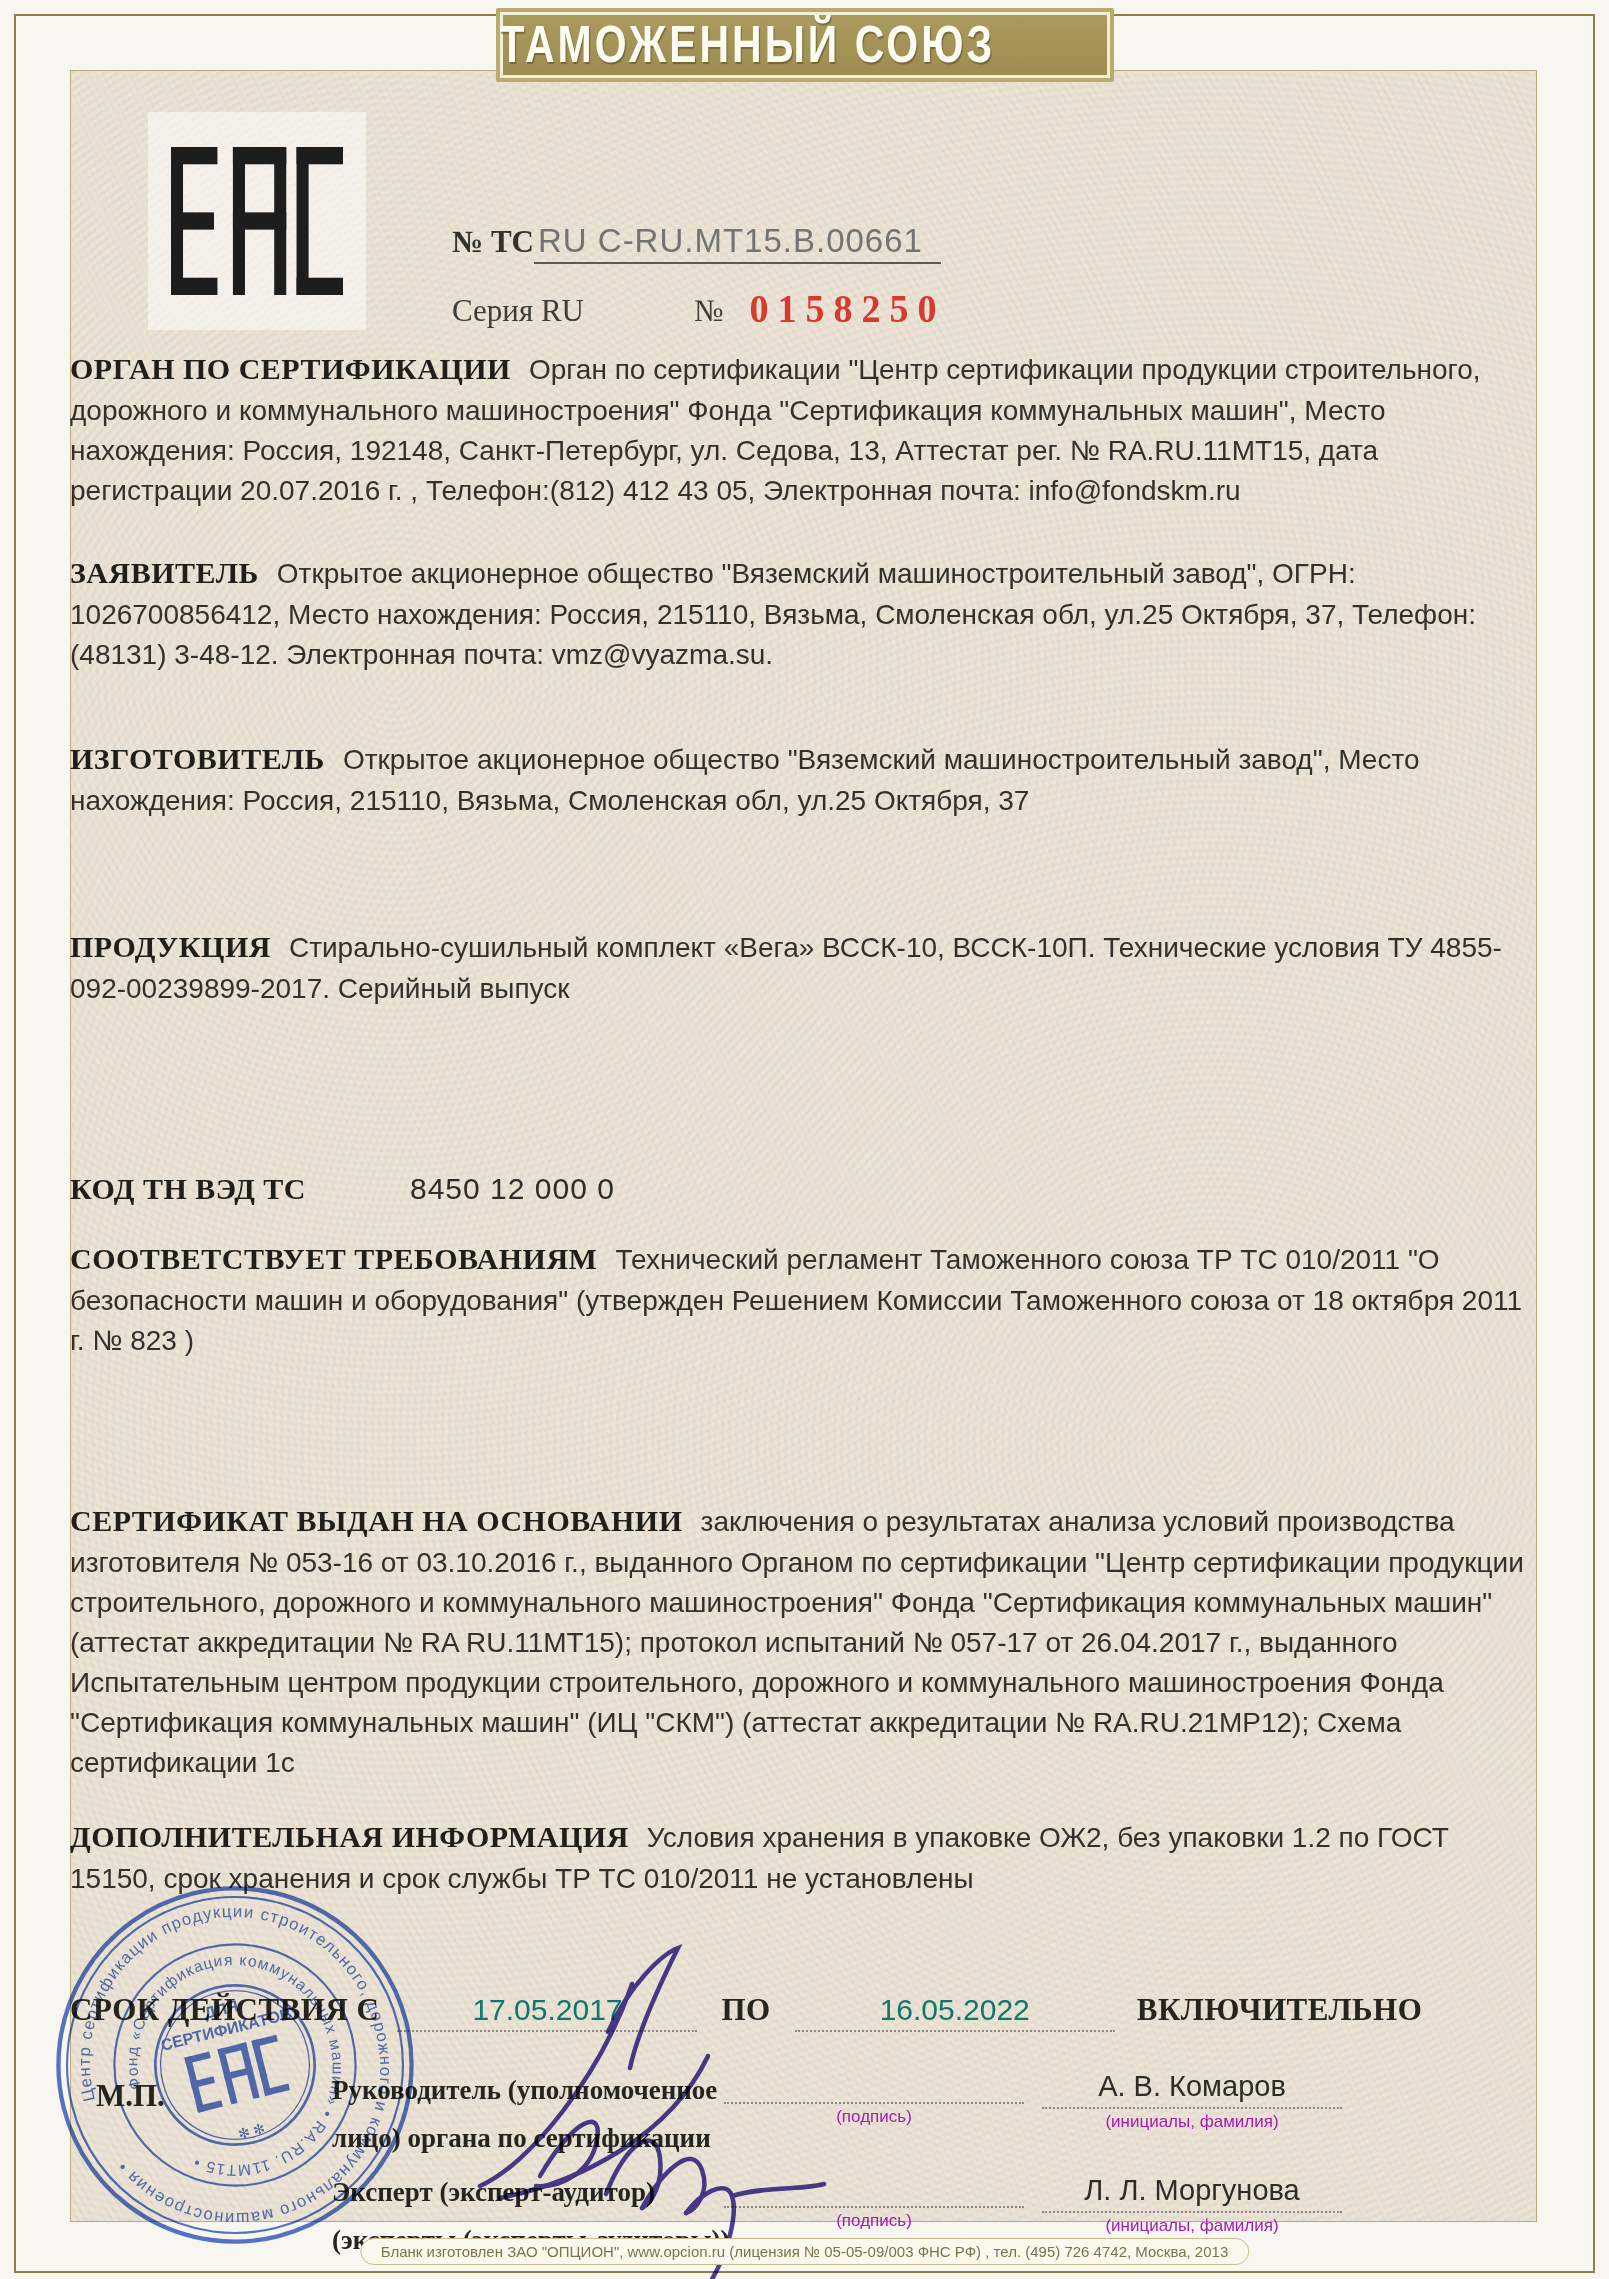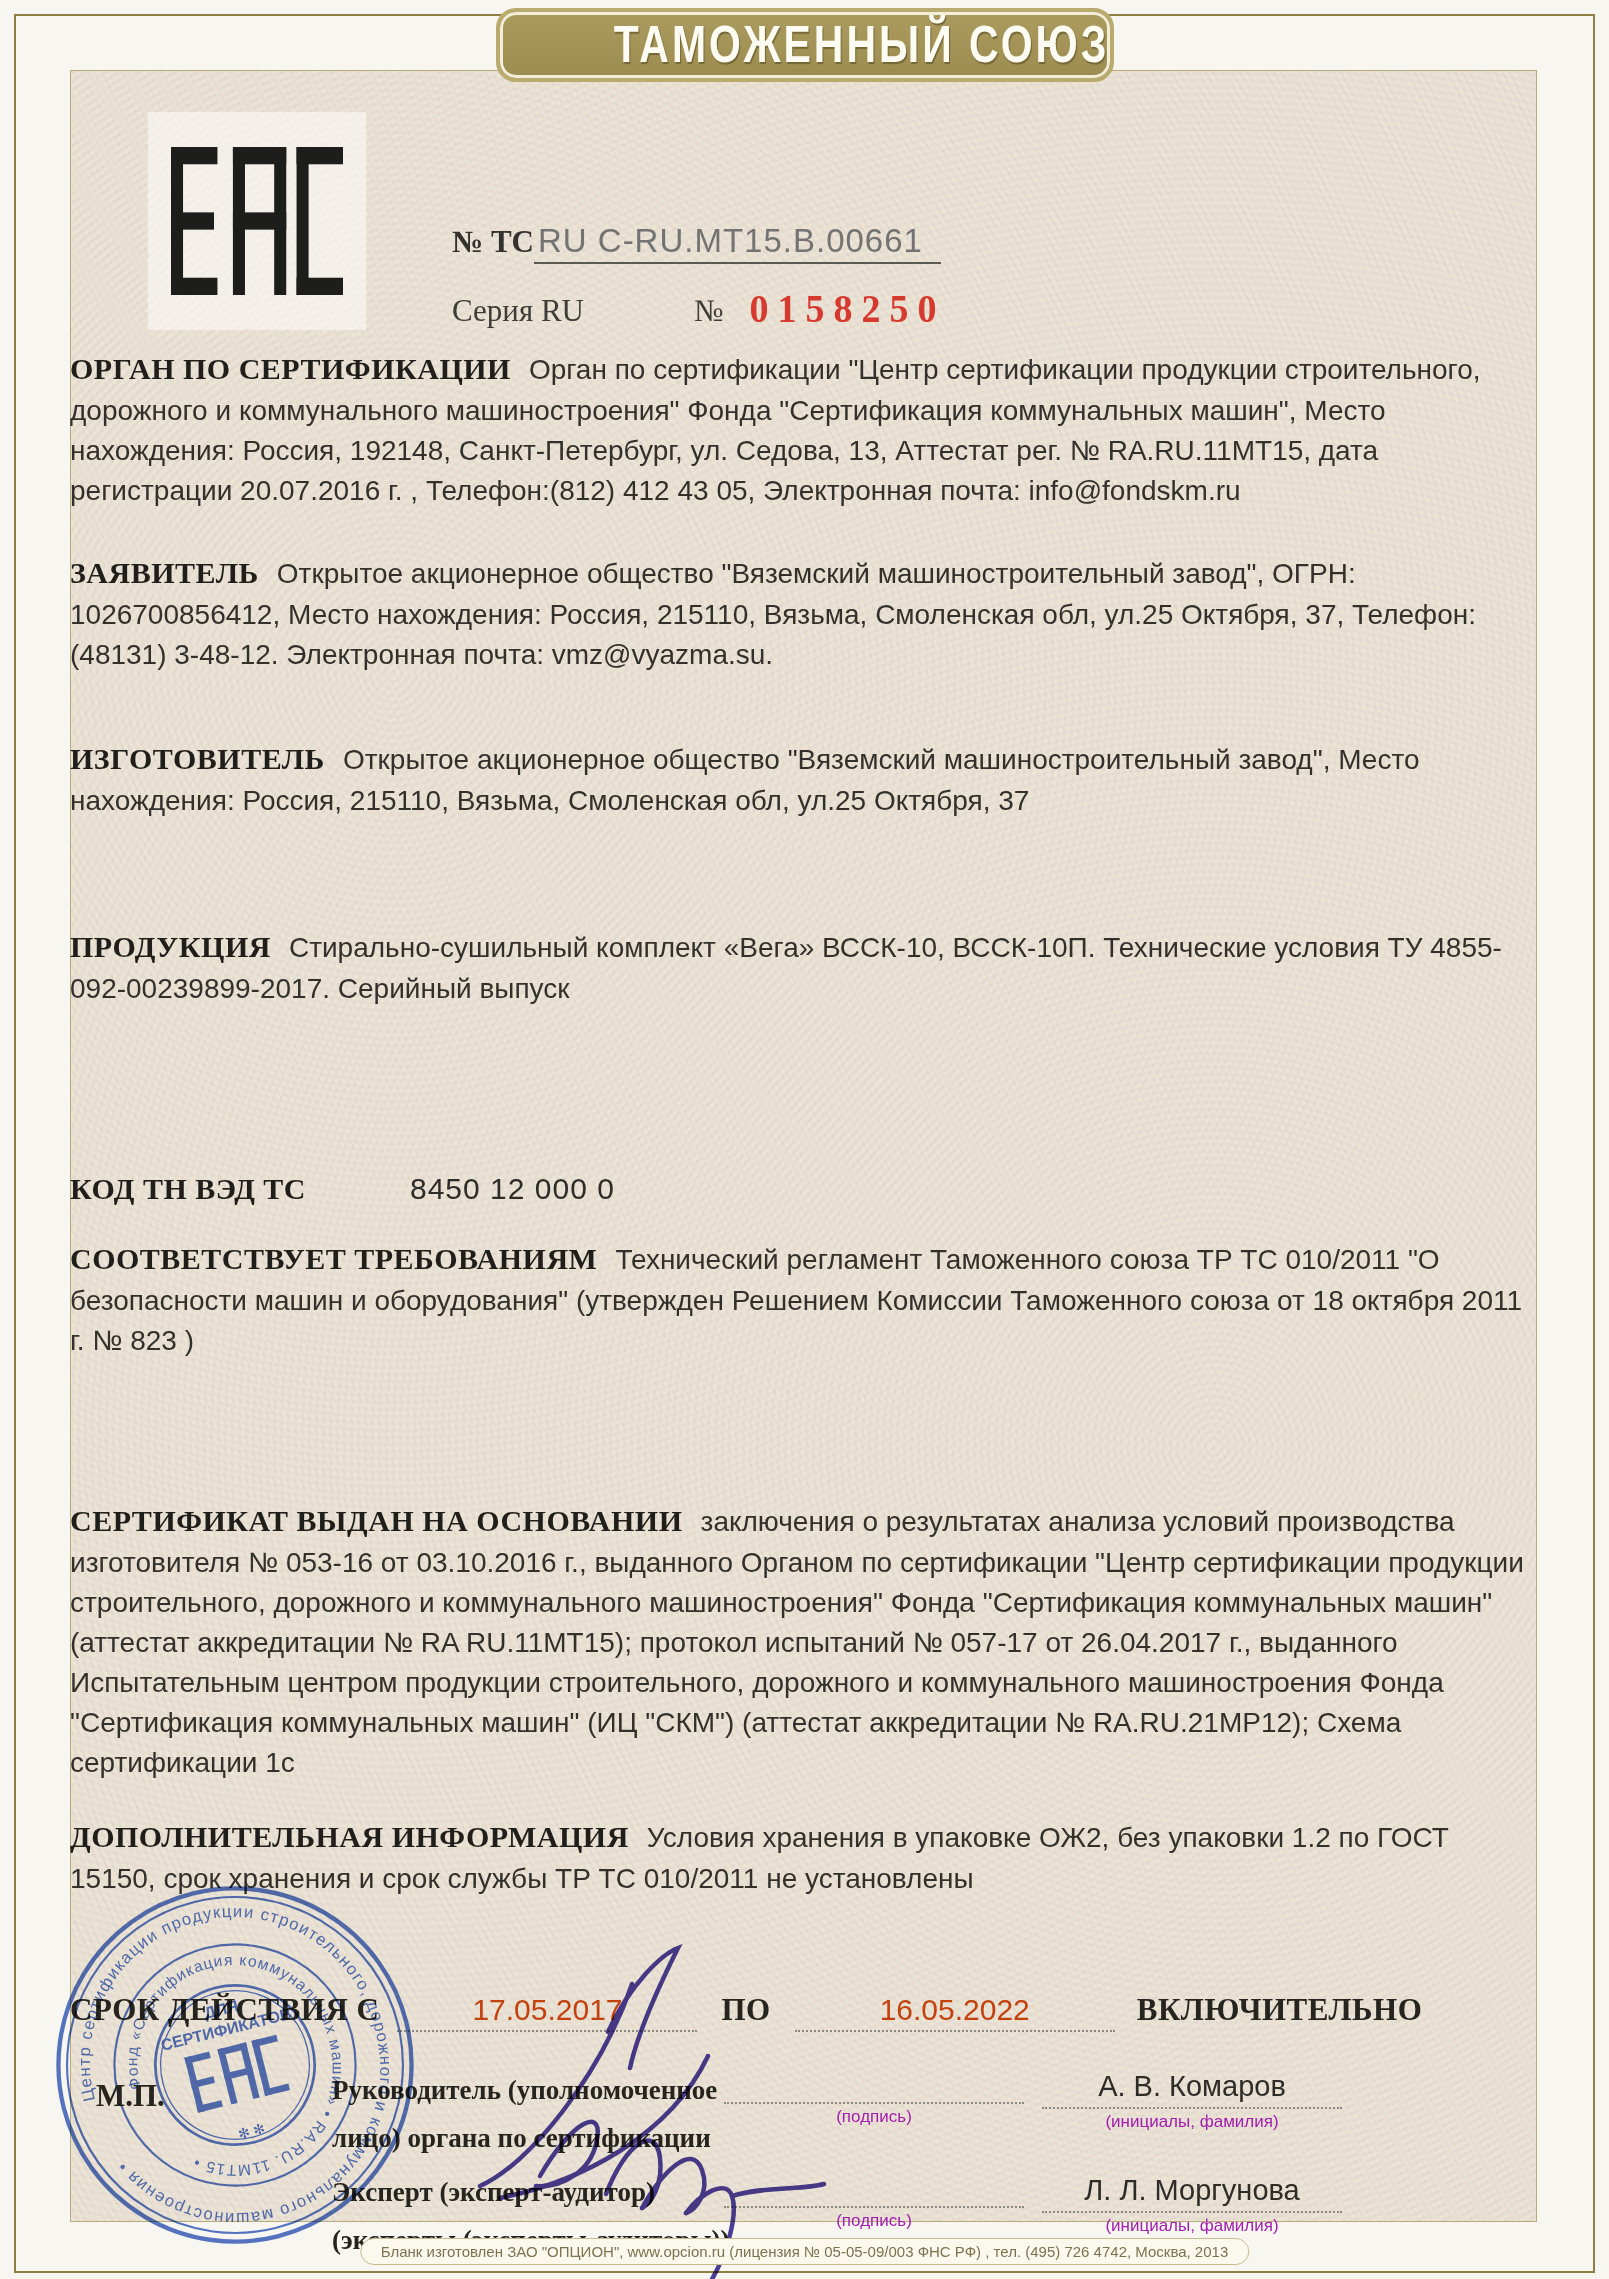--- a/index.html
+++ b/index.html
@@ -17,22 +17,22 @@
   .content{position:absolute;left:70px;top:70px;right:72px;bottom:57px;
     background:
       repeating-radial-gradient(circle at 22% 28%, rgba(205,130,130,.055) 0 3px, rgba(0,0,0,0) 3px 7px),
       repeating-radial-gradient(circle at 78% 64%, rgba(125,145,205,.055) 0 3px, rgba(0,0,0,0) 3px 7px),
       repeating-linear-gradient(63deg, rgba(190,150,120,.05) 0 2px, rgba(0,0,0,0) 2px 6px),
       linear-gradient(#ece5d6,#ece5d6);
     border:1px solid #b9ab79;}
   
   .badge{position:absolute;top:8px;left:50%;transform:translateX(-50%);z-index:6;
     width:610px;height:66px;background:linear-gradient(#ab9b5e,#9c8c50);
-    border:4px solid #b9aa6e;border-radius:20px;box-shadow:inset 0 0 0 3px #f2eeda;
-    display:flex;align-items:center;justify-content:flex-end;}
+    border:4px solid #b9aa6e;border-radius:2px;box-shadow:inset 0 0 0 3px #f2eeda;
+    display:flex;align-items:center;justify-content:flex-start;}
   .badge span{color:#fdfcf3;font-weight:bold;font-size:41px;letter-spacing:3px;
     transform:scaleY(1.25);text-shadow:1px 1px 1px rgba(90,78,35,.65);white-space:nowrap;}
   .doc-title{position:absolute;top:126px;left:0;width:100%;text-align:center;z-index:5;}
   .doc-title span{color:#b19d5a;font-weight:bold;font-size:45px;letter-spacing:6px;
     transform:scaleY(1.28);display:inline-block;
     text-shadow:3px 2px 0 rgba(125,103,47,.55), -1px -1px 0 rgba(255,255,255,.35);white-space:nowrap;}
   .eac-box{position:absolute;left:148px;top:112px;width:218px;height:218px;
     background:rgba(255,255,255,.5);z-index:4;display:flex;align-items:center;justify-content:center;}
   .eac-box svg{width:172px;height:148px;}
   
@@ -47,21 +47,21 @@
   
   .section{position:absolute;left:70px;width:1465px;z-index:3;font-size:28px;line-height:1.43;color:#33302c;}
   .section .lbl{font-family:Liberation Serif, serif;font-weight:bold;font-size:30px;
     color:#201e1a;letter-spacing:.5px;margin-right:18px;}
   .s-organ{top:348px;} .s-zayav{top:552px;} .s-izgot{top:738px;} .s-prod{top:926px;}
   .s-kod{top:1168px;} .s-sootv{top:1238px;} .s-osnov{top:1500px;} .s-dop{top:1816px;}
   .kod-value{font-size:30px;color:#2e2c28;margin-left:86px;letter-spacing:1px;}
   
   .validity{position:absolute;left:70px;top:1992px;width:1465px;z-index:3;display:flex;align-items:baseline;}
   .v-lbl{font-family:"Liberation Serif",serif;font-weight:bold;font-size:31px;color:#26241f;letter-spacing:.5px;white-space:nowrap;}
-  .v-date{font-size:30px;color:#c2410c;text-align:center;border-bottom:2px dotted #8b8880;padding-bottom:3px;}
+  .v-date{font-size:30px;color:#0f766e;text-align:center;border-bottom:2px dotted #8b8880;padding-bottom:3px;}
   .v-d1{width:300px;margin-left:18px;}
   .v-d2{width:320px;margin-left:24px;margin-right:22px;}
   .v-po{margin-left:24px;}
   
   .sig-label{position:absolute;left:332px;width:420px;z-index:3;
     font-family:"Liberation Serif",serif;font-weight:bold;font-size:27px;line-height:1.78;color:#26241f;}
   .sig-l1{top:2066px;} .sig-l2{top:2168px;}
   .sig-line{position:absolute;left:724px;width:300px;z-index:3;text-align:center;}
   .sig-line .rule{border-bottom:2px dotted #8b8880;height:30px;}
   .sig-line .sub, .sig-name .sub{font-size:17px;color:#a21caf;margin-top:3px;}

